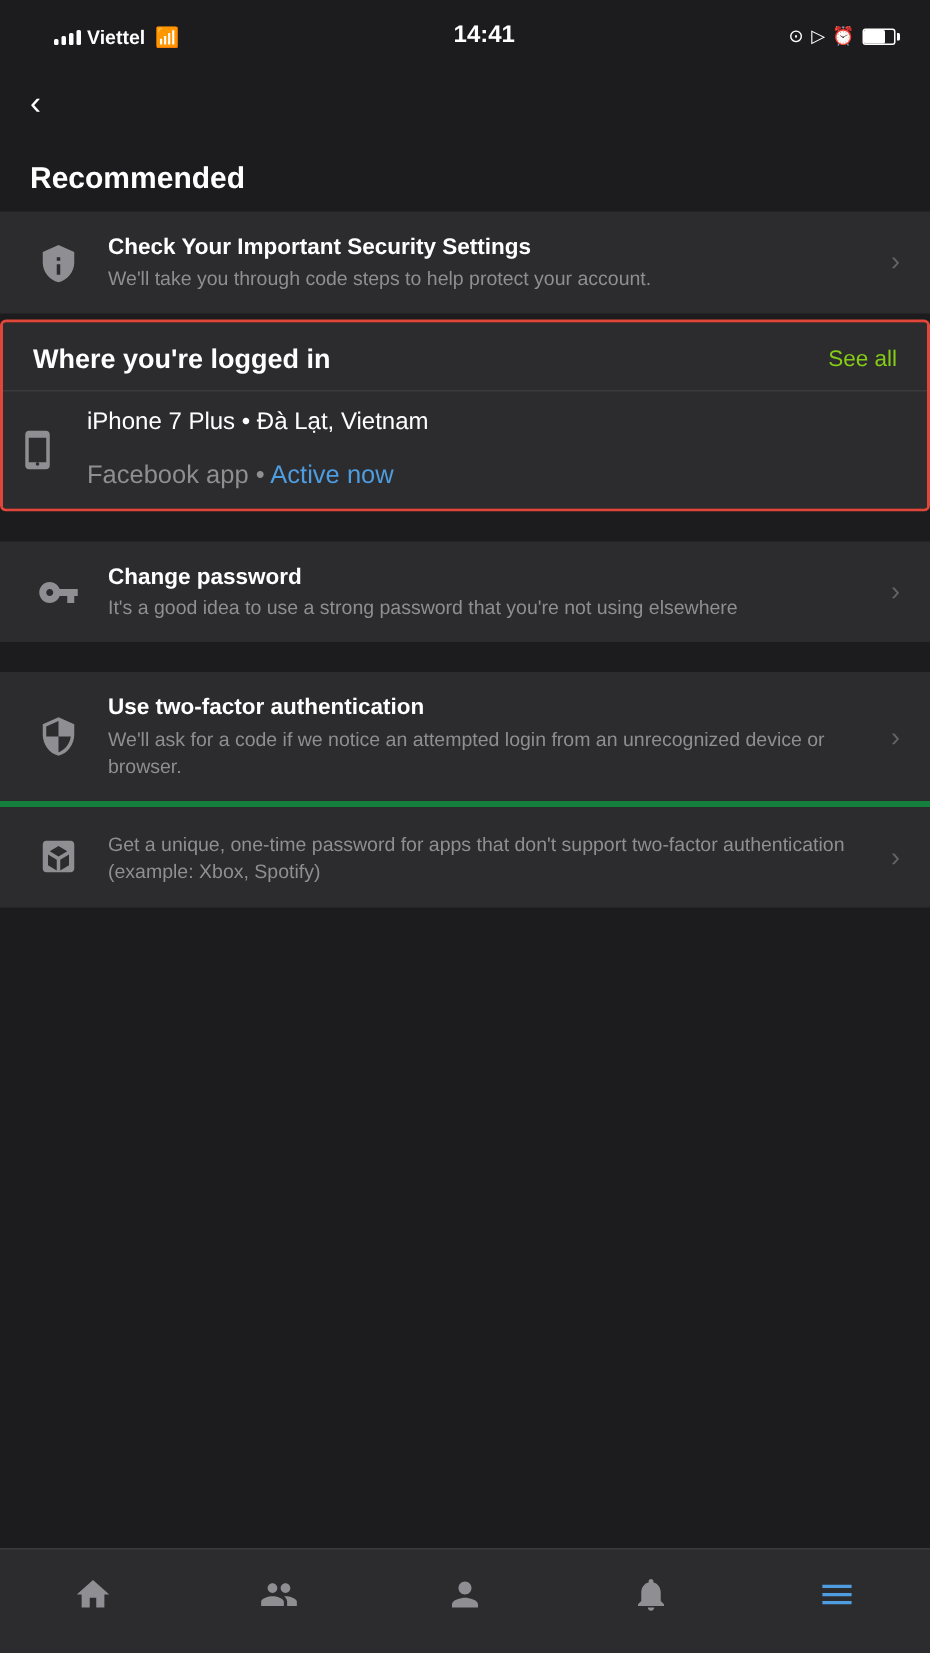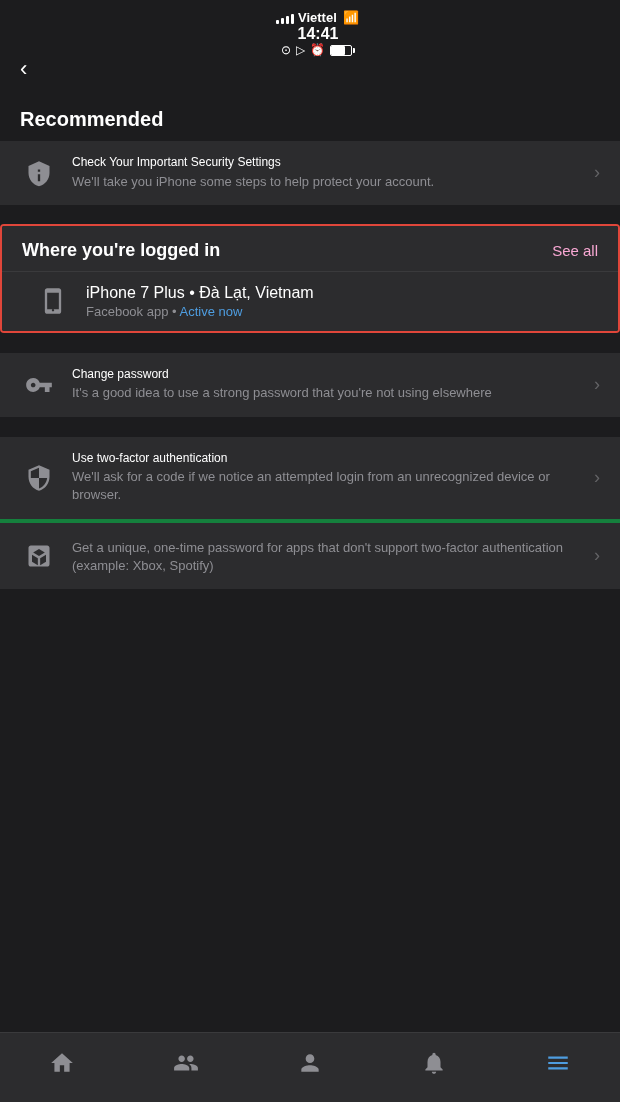--- a/index.html
+++ b/index.html
@@ -14,21 +14,20 @@
     }
 
     
     .status-bar {
       display: flex;
       justify-content: space-between;
       align-items: center;
       padding: 10px 20px 6px 36px;
       height: 44px;
       background: #1c1c1e;
-      flex-direction: column;
     }
     .status-left {
       display: flex;
       align-items: center;
       gap: 4px;
       font-size: 13px;
       font-weight: 600;
     }
     .signal-bars {
       display: flex;
@@ -113,40 +112,40 @@
       min-width: 38px;
       display: flex;
       align-items: center;
       justify-content: center;
       margin-right: 14px;
     }
     .list-item-content {
       flex: 1;
     }
     .list-item-title {
-      font-size: 12px;
-      font-weight: 400;
+      font-size: 15px;
+      font-weight: 700;
       color: #ffffff;
       line-height: 1.3;
     }
     .list-item-subtitle {
       font-size: 13px;
       color: #8e8e93;
       margin-top: 2px;
       line-height: 1.4;
     }
     .list-item-chevron {
       color: #636366;
       font-size: 18px;
       margin-left: 8px;
     }
 
     
     .recommended-section {
-      margin-bottom: 19px;
+      margin-bottom: 4px;
     }
 
     
     .logged-in-section {
       border: 2px solid #e0463a;
       border-radius: 4px;
       margin: 0 0 0 0;
       overflow: hidden;
     }
     .logged-in-header {
@@ -156,28 +155,28 @@
       padding: 14px 20px 10px 20px;
       background: #2c2c2e;
     }
     .logged-in-title {
       font-size: 18px;
       font-weight: 700;
       color: #ffffff;
     }
     .see-all-link {
       font-size: 15px;
-      color: #f9a8d4;
+      color: #84cc16;
       cursor: pointer;
     }
 
     .device-item {
       display: flex;
       align-items: center;
-      padding: 12px 32px;
+      padding: 12px 4px;
       background: #2c2c2e;
       border-top: 1px solid #3a3a3c;
     }
     .device-icon {
       width: 38px;
       min-width: 38px;
       display: flex;
       align-items: center;
       justify-content: center;
       margin-right: 14px;
@@ -185,23 +184,23 @@
     }
     .device-content {
       flex: 1;
     }
     .device-name {
       font-size: 16px;
       font-weight: 500;
       color: #ffffff;
     }
     .device-sub {
-      font-size: 13px;
+      font-size: 17px;
       color: #8e8e93;
-      margin-top: 2px;
+      margin-top: 16px;
     }
     .device-sub .active-now {
       color: #4e9de0;
     }
     .device-more {
       color: #8e8e93;
       font-size: 20px;
       cursor: pointer;
       padding: 4px 6px;
     }
@@ -288,21 +287,21 @@
   <div class="recommended-section">
     <div class="section-header">Recommended</div>
     <div class="list-item">
       <div class="list-item-icon">
         <svg width="28" height="28" viewBox="0 0 24 24">
           <path d="M12 2L3 6v6c0 5.25 3.75 10.15 9 11.25C17.25 22.15 21 17.25 21 12V6l-9-4zm-1 7h2v2h-2V9zm0 4h2v6h-2v-6z"></path>
         </svg>
       </div>
       <div class="list-item-content">
         <div class="list-item-title">Check Your Important Security Settings</div>
-        <div class="list-item-subtitle">We'll take you iPhone some steps to help protect your account.</div>
+        <div class="list-item-subtitle">We'll take you through code steps to help protect your account.</div>
       </div>
       <div class="list-item-chevron">›</div>
     </div>
   </div>
 
   <div class="logged-in-section">
     <div class="logged-in-header">
       <span class="logged-in-title">Where you're logged in</span>
       <span class="see-all-link">See all</span>
     </div>

